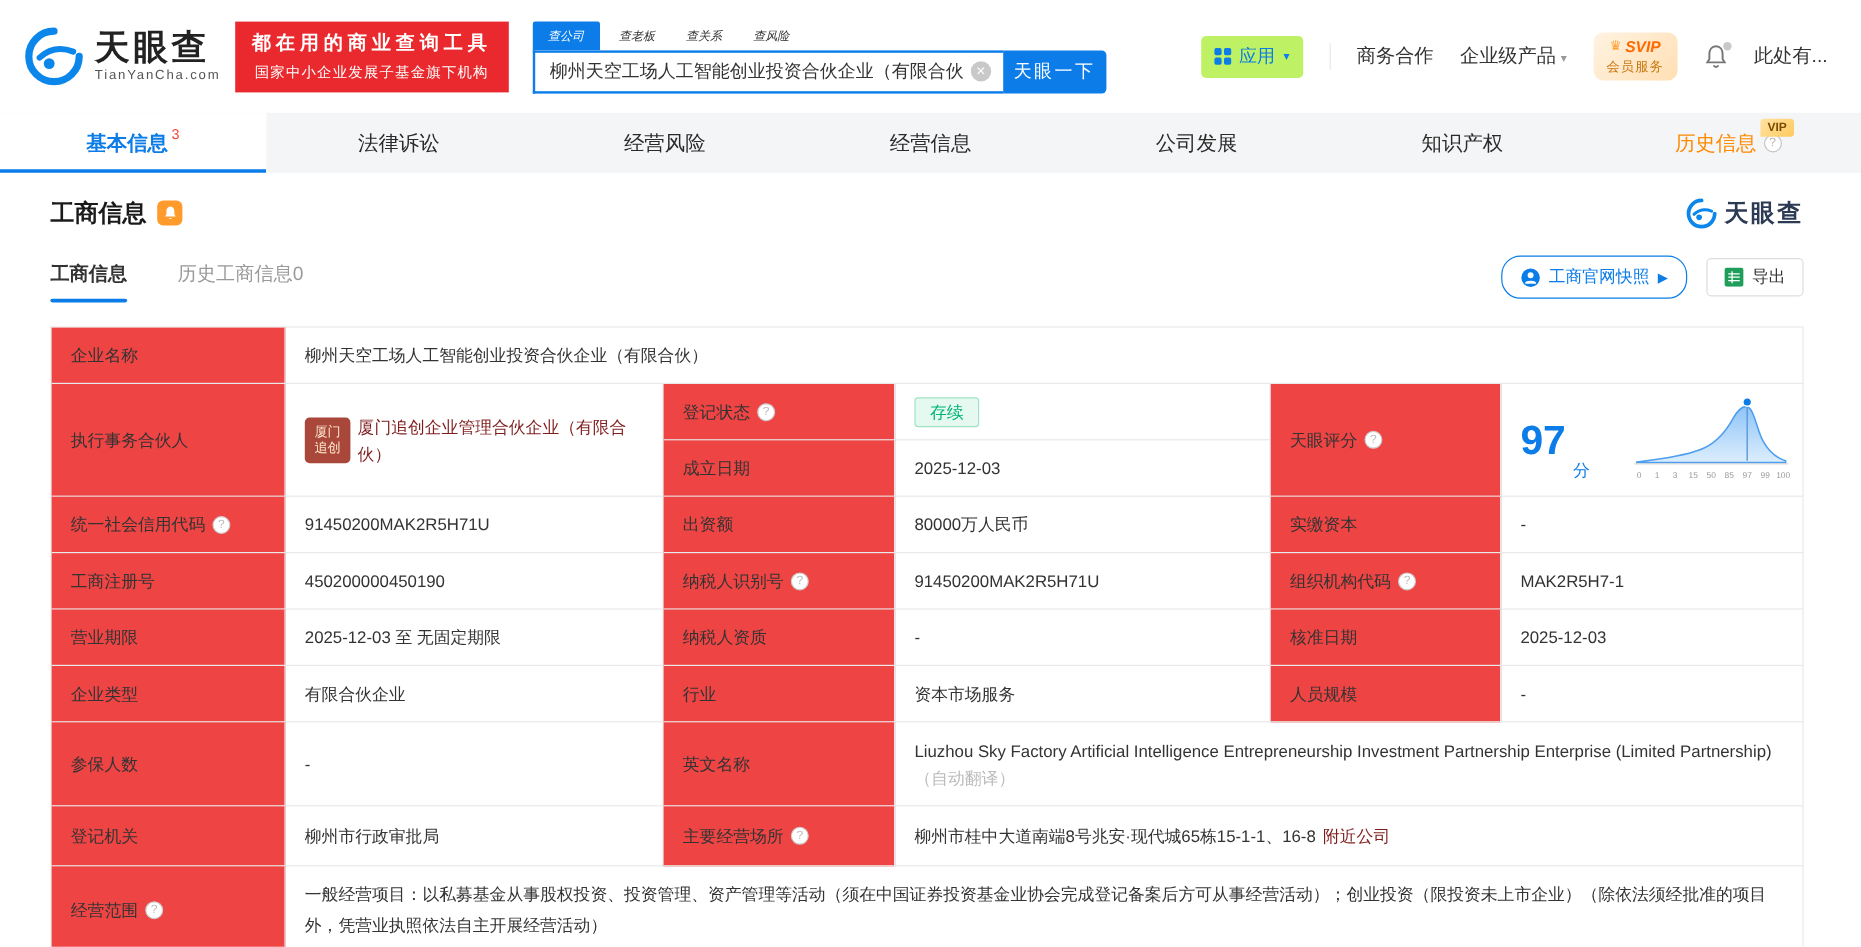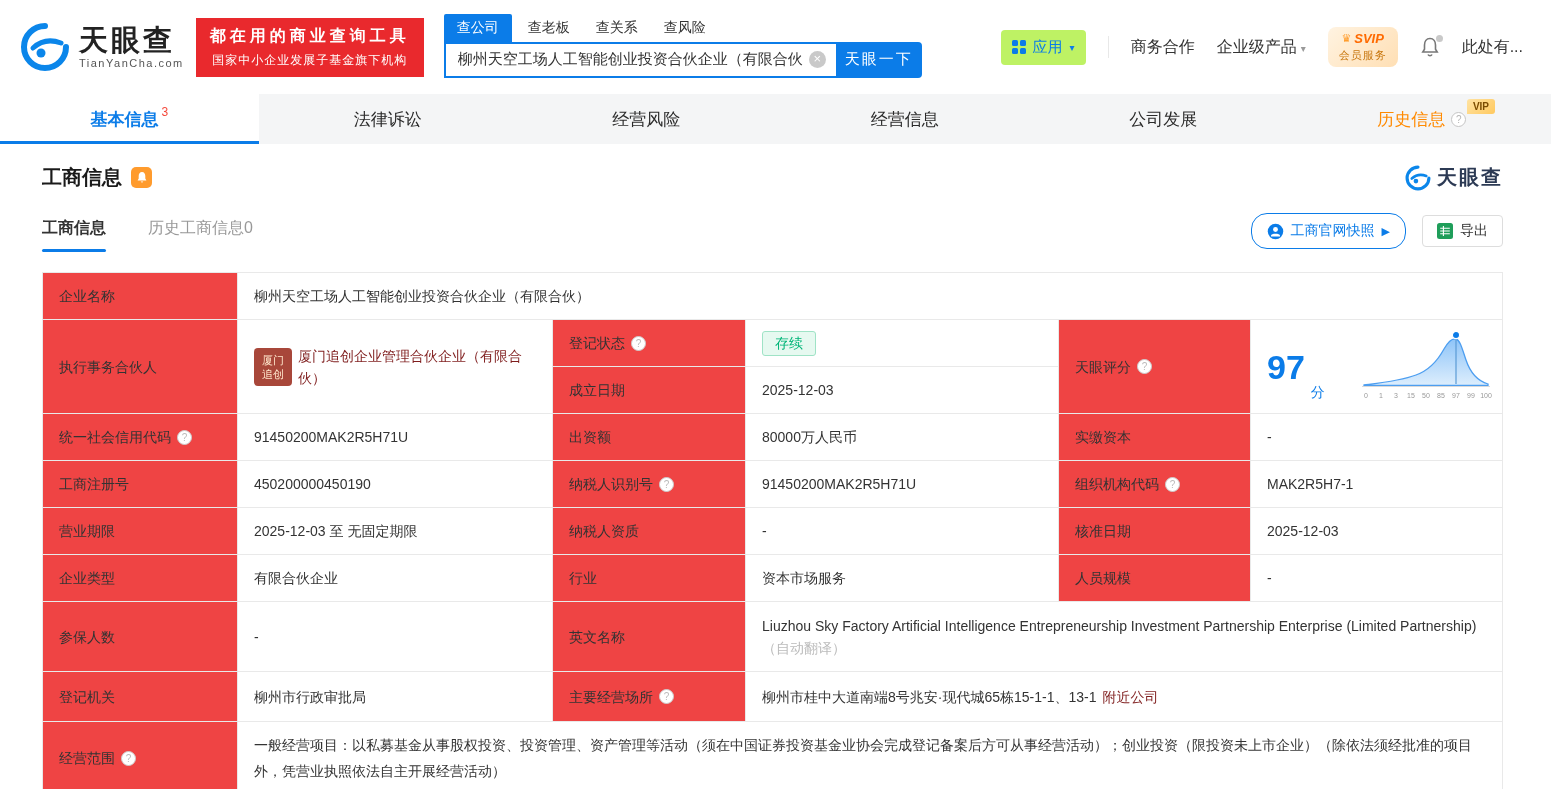--- a/index.html
+++ b/index.html
@@ -17,21 +17,21 @@
   .logo-icon { width:50px; height:50px; display:block; }
   .logo-brand { font-size:29px; font-weight:bold; color:#222; letter-spacing:3px; line-height:30px; }
   .logo-domain { font-size:11px; color:#555; letter-spacing:1.5px; margin-top:2px; }
 
   .banner { margin-left:12px; background:#e9292d; color:#fff; padding:8px 10px; text-align:center; width:228px; }
   .banner-line1 { font-size:16px; font-weight:bold; letter-spacing:4px; white-space:nowrap; }
   .banner-line2 { font-size:12px; margin-top:5px; letter-spacing:1px; white-space:nowrap; }
 
   .search-area { margin-left:20px; }
   .search-tabs { display:flex; align-items:flex-end; height:25px; }
-  .stab { font-size:14px; color:#333; margin-right:26px; cursor:pointer; padding-bottom:5px; }
+  .stab { font-size:10px; color:#333; margin-right:26px; cursor:pointer; padding-bottom:5px;font-style:italic; }
   .stab.active { background:#0b7ce8; color:#fff; padding:5px 13px; margin-right:16px; border-radius:2px 2px 0 0; }
   .search-row { display:flex; }
   .search-box { width:392px; height:36px; border:2px solid #0b7ce8; border-right:none; display:flex; align-items:center; background:#fff; }
   .search-input { flex:1; border:none; outline:none; font-size:15px; color:#333; padding:0 6px 0 12px; background:transparent; font-family:inherit; min-width:0; }
   .clear-icon { width:17px; height:17px; border-radius:50%; background:#c9c9c9; color:#fff; font-size:13px; line-height:16px; text-align:center; margin-right:10px; cursor:pointer; flex:none; }
   .search-btn { width:86px; height:36px; background:#0b7ce8; color:#fff; border:none; font-size:15px; border-radius:0 4px 4px 0; cursor:pointer; letter-spacing:2px; }
 
   .header-right { margin-left:auto; display:flex; align-items:center; gap:22px; }
   .apps-chip { display:flex; align-items:center; gap:7px; background:#bef264; border-radius:4px; padding:8px 11px; color:#0b7ce8; font-size:15px; cursor:pointer; }
   .grid-icon { display:grid; grid-template-columns:6px 6px; gap:2px; }
@@ -186,20 +186,23 @@
       <span>法律诉讼</span>
     </div>
     <div class="nav-tab">
       <span>经营风险</span>
     </div>
     <div class="nav-tab">
       <span>经营信息</span>
     </div>
     <div class="nav-tab">
       <span>公司发展</span>
+    </div>
+    <div class="nav-tab">
+      <span>知识产权</span>
     </div>
     <div class="nav-tab history">
       <span>历史信息</span>
       <span class="q-icon">?</span>
       <span class="vip-tag">VIP</span>
     </div>
   </nav>
 
   <main class="content">
 
@@ -405,21 +408,21 @@
         <span>登记机关</span>
       </div>
       <div class="cell gr9 gc2">
         <span>柳州市行政审批局</span>
       </div>
       <div class="cell label gr9 gc3">
         <span>主要经营场所</span>
         <span class="help-icon">?</span>
       </div>
       <div class="cell gr9 gc4 cs3">
-        <span>柳州市桂中大道南端8号兆安·现代城65栋15-1-1、13-1</span>
+        <span>柳州市桂中大道南端8号兆安·现代城65栋15-1-1、16-8</span>
         <a class="link">附近公司</a>
       </div>
 
       <div class="cell label gr10 gc1">
         <span>经营范围</span>
         <span class="help-icon">?</span>
       </div>
       <div class="cell gr10 gc2 cs5 scope-cell">
         <span class="wrap">一般经营项目：以私募基金从事股权投资、投资管理、资产管理等活动（须在中国证券投资基金业协会完成登记备案后方可从事经营活动）；创业投资（限投资未上市企业）（除依法须经批准的项目外，凭营业执照依法自主开展经营活动）</span>
       </div>

